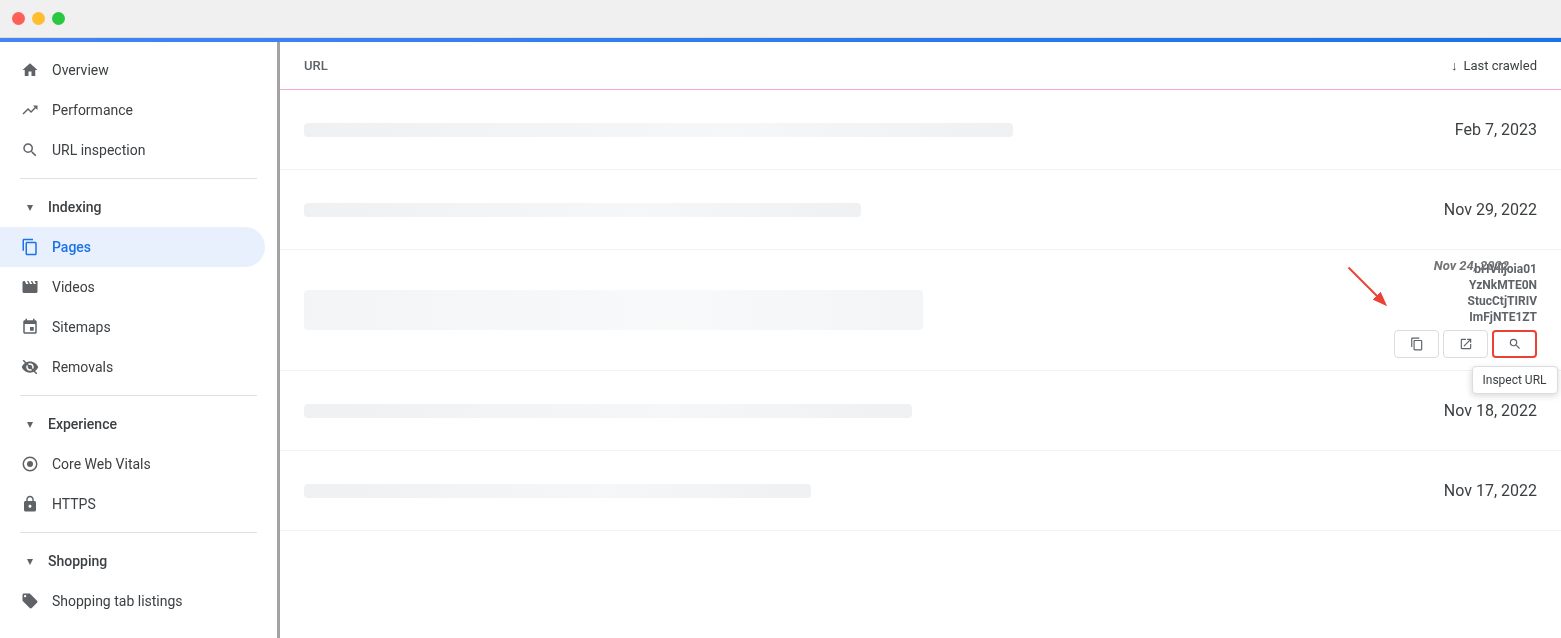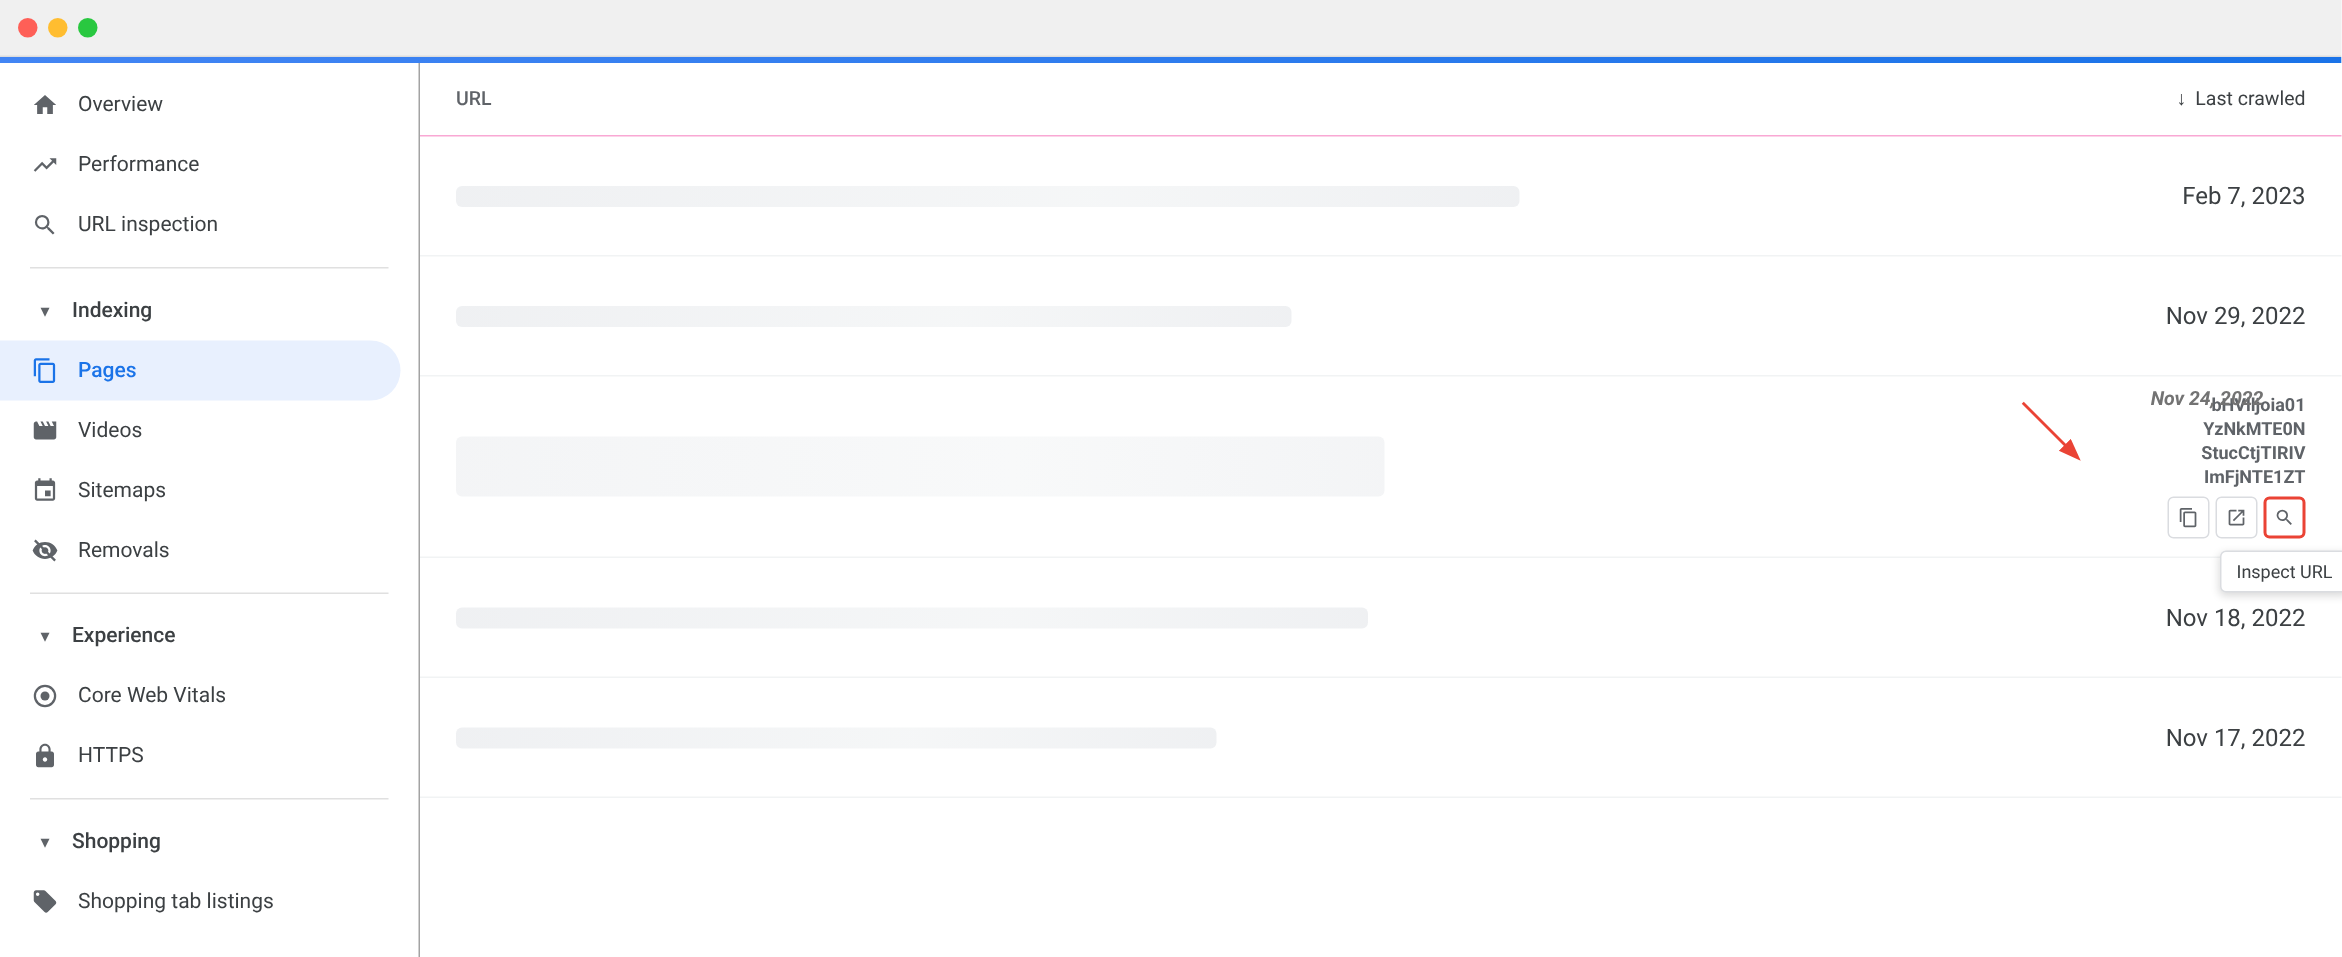--- a/index.html
+++ b/index.html
@@ -41,21 +41,21 @@
     .app-container {
       display: flex;
       flex: 1;
       overflow: hidden;
     }
 
     
     .sidebar {
       width: 280px;
       background: #fff;
-      border-right: 1px solid #a3a3a3;
+      border-right: 3px solid #a3a3a3;
       display: flex;
       flex-direction: column;
       overflow-y: auto;
       flex-shrink: 0;
       padding-top: 8px;
     }
 
     .sidebar-item {
       display: flex;
       align-items: center;
@@ -193,21 +193,21 @@
       text-align: right;
       font-weight: bold;
     }
     .row-actions {
       display: flex;
       gap: 4px;
       align-items: center;
       margin-top: 4px;
     }
     .action-btn {
-      width: 28px;
+      width: 45px;
       height: 28px;
       border: 1px solid #dadce0;
       background: #fff;
       border-radius: 4px;
       display: flex;
       align-items: center;
       justify-content: center;
       cursor: pointer;
       font-size: 14px;
       color: #5f6368;

